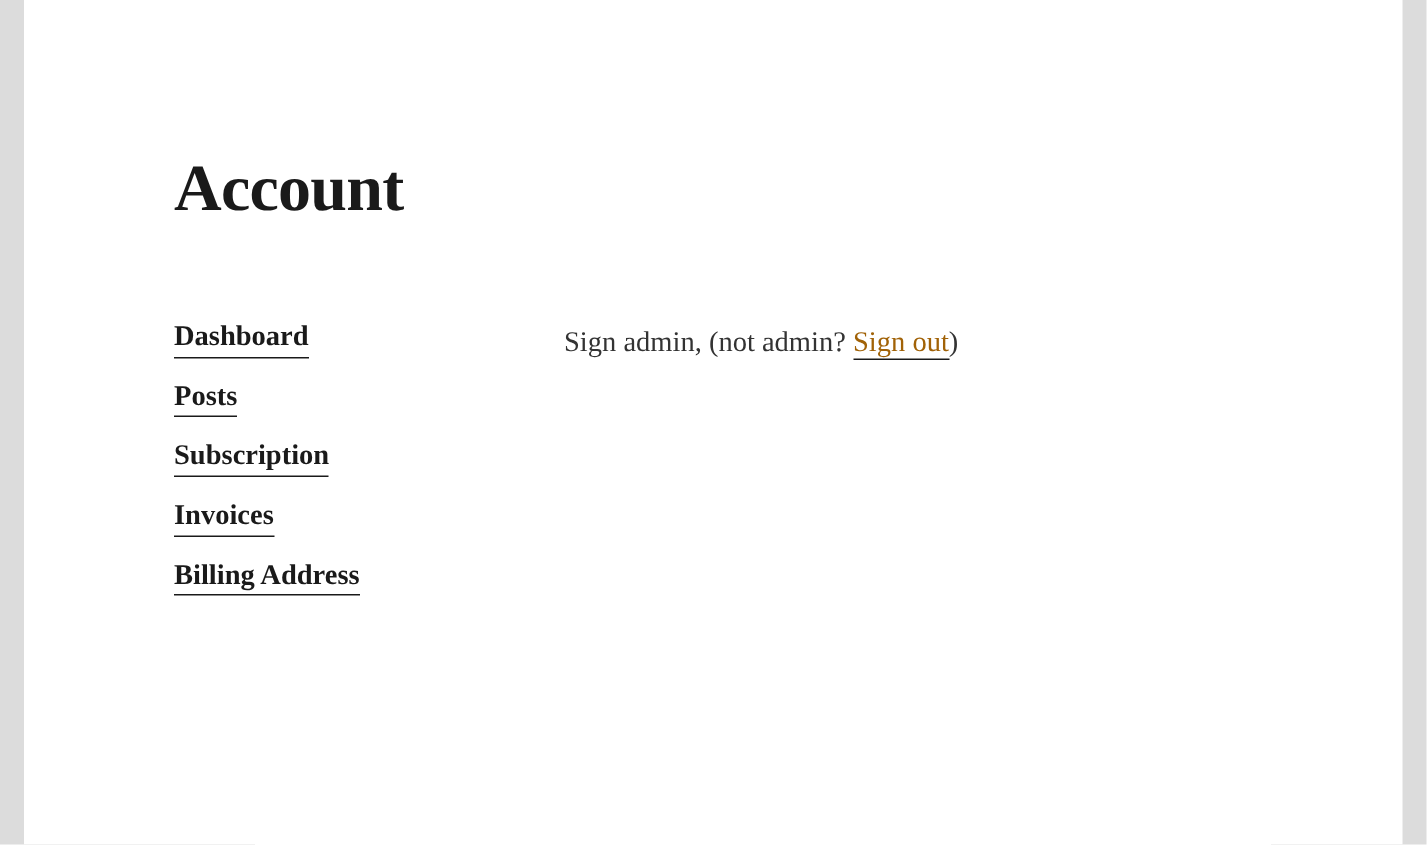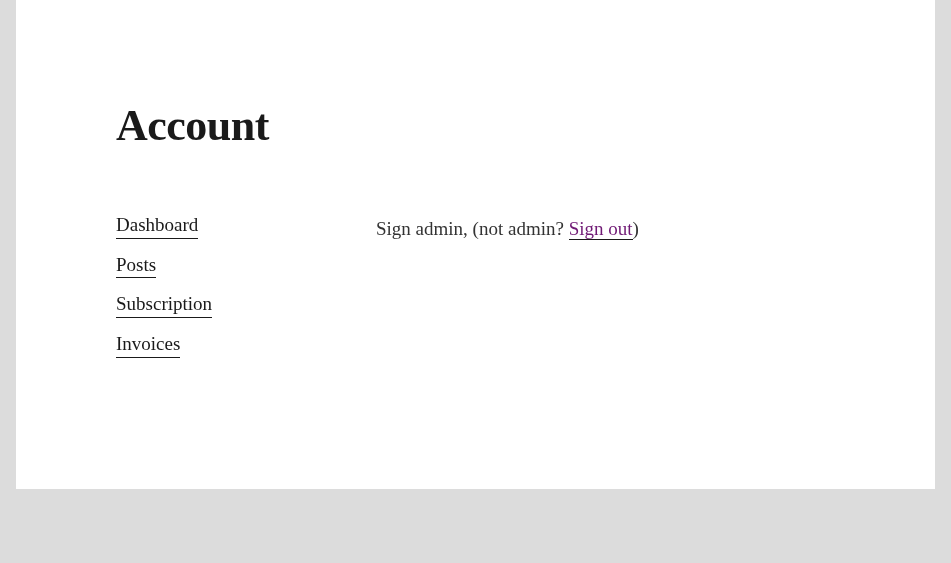--- a/index.html
+++ b/index.html
@@ -12,21 +12,21 @@
       font-family: Georgia, 'Times New Roman', Times, serif;
       color: #1a1a1a;
       width: 951px;
       height: 563px;
       overflow: hidden;
     }
     .page-frame {
       background: #ffffff;
       margin: 0 16px;
       width: calc(951px - 32px);
-      height: 489px;
+      height: 563px;
       padding: 100px 100px 0 100px;
     }
     .page-title {
       font-size: 44px;
       font-weight: 900;
       letter-spacing: -0.5px;
       margin-bottom: 62px;
       color: #1a1a1a;
     }
     .content-row {
@@ -40,32 +40,33 @@
       gap: 14px;
     }
     .sidebar a {
       color: #1a1a1a;
       text-decoration: none;
       border-bottom: 1px solid #1a1a1a;
       font-size: 19px;
       align-self: flex-start;
       line-height: 1.3;
       cursor: pointer;
+      font-weight: bold;
     }
     .main {
       flex: 1;
       font-size: 19px;
       color: #333;
       line-height: 1.7;
     }
     .main p {
       margin-bottom: 28px;
     }
     .main a {
-      color: #701a75;
+      color: #a16207;
       text-decoration: none;
       border-bottom: 1px solid #1a1a1a;
       cursor: pointer;
       margin-top: 32px;
     }
     .main strong {
       font-weight: 400;
     }
   </style>
 </head>
@@ -74,20 +75,21 @@
 <div class="page-frame">
   <h1 class="page-title">Account</h1>
 
   <div class="content-row">
 
     <nav class="sidebar">
       <a>Dashboard</a>
       <a>Posts</a>
       <a>Subscription</a>
       <a>Invoices</a>
+      <a>Billing Address</a>
     </nav>
 
     <div class="main">
       <p>
         <span>Sign </span><strong>admin</strong><span>, (not </span><strong>admin</strong><span>? </span><a>Sign out</a><span>)</span>
       </p>
 
     </div>
 
   </div>

